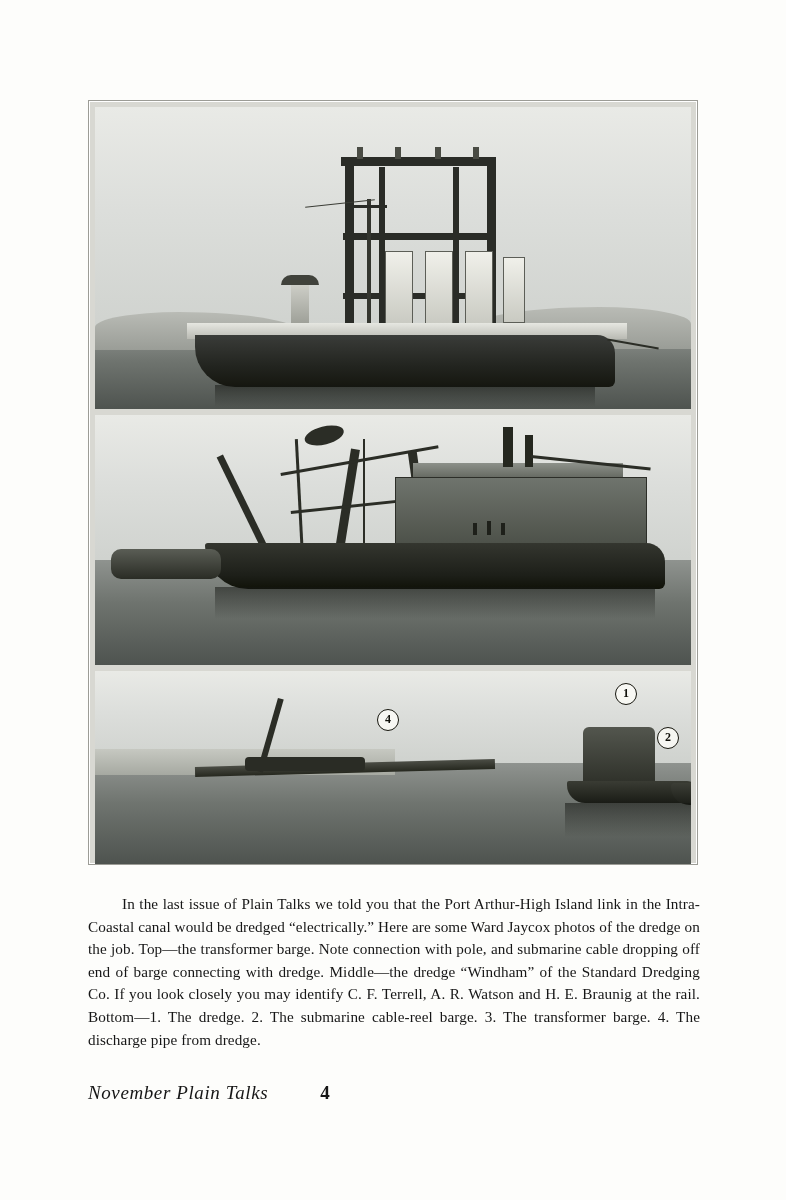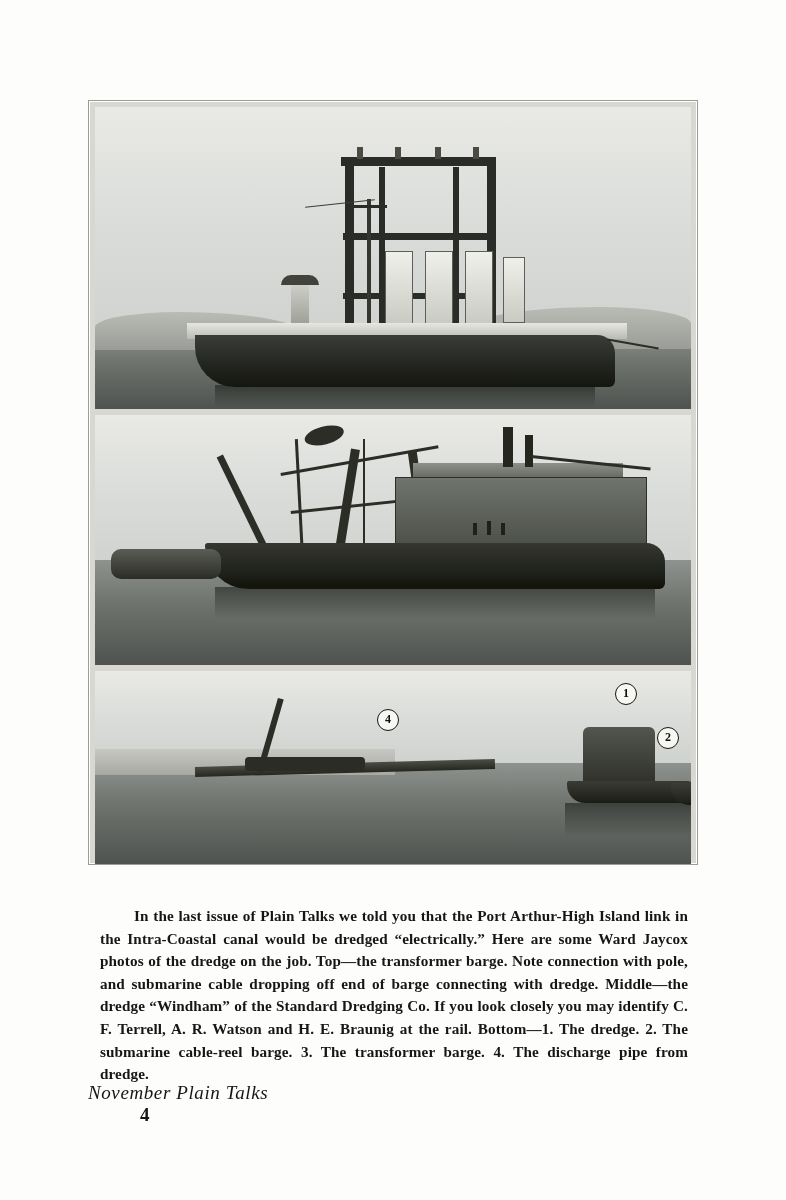--- a/index.html
+++ b/index.html
@@ -186,31 +186,30 @@
     position: absolute;
     left: 88px;
     top: 893px;
     width: 612px;
     font-size: 15.2px;
     line-height: 22.6px;
     text-align: justify;
     letter-spacing: .1px;
     color: #161616;
   }
-  .caption p { margin: 12px; text-indent: 34px; font-weight: bold; }
+  .caption p { margin: 0; text-indent: 34px; }
 
   
   .footer {
     position: absolute;
     left: 88px;
     top: 1082px;
     width: 612px;
     display: flex;
     align-items: flex-start;
-    flex-direction: column;
   }
   .footer-title {
     font-style: italic;
     font-size: 19px;
     letter-spacing: .6px;
     color: #161616;
   }
   .footer-page {
     margin-left: 52px;
     font-size: 19px;

